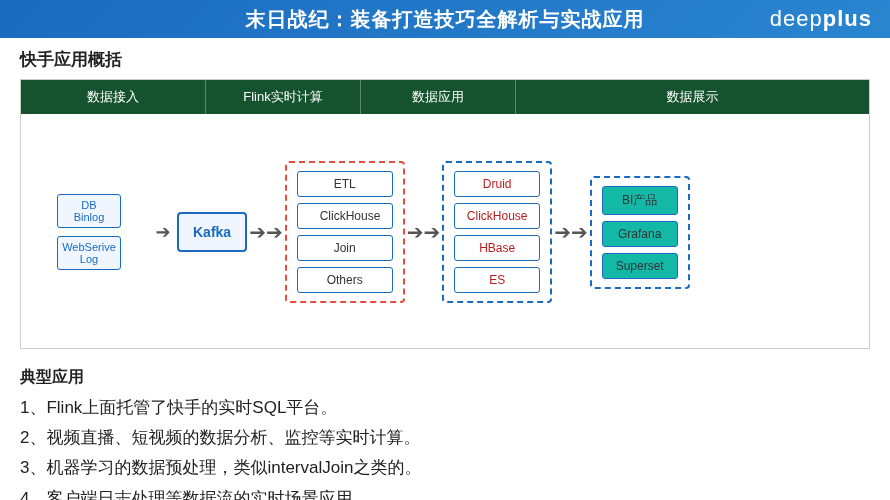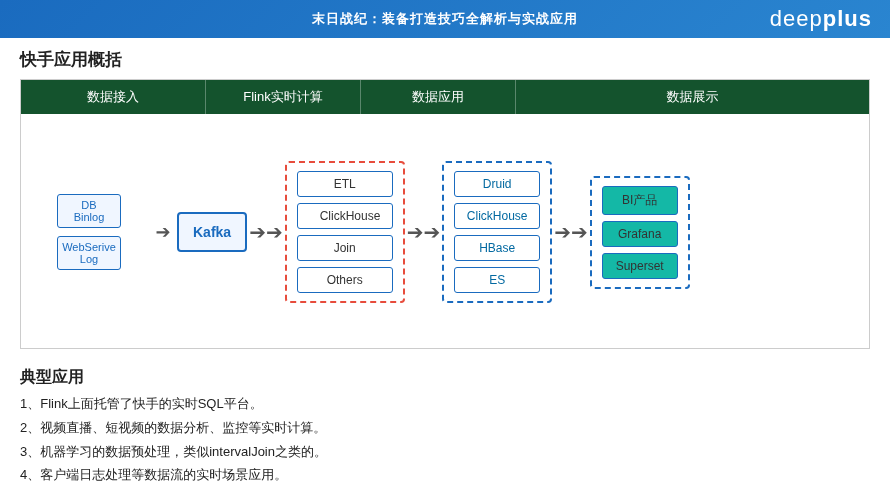--- a/index.html
+++ b/index.html
@@ -16,21 +16,21 @@
     #header {
       background: linear-gradient(135deg, #1a6bbf 0%, #2a85d0 100%);
       height: 38px;
       display: flex;
       align-items: center;
       justify-content: center;
       position: relative;
     }
     #header-title {
       color: #fff;
-      font-size: 13px;
+      font-size: 20px;
       font-weight: bold;
       letter-spacing: 1px;
     }
     #logo {
       position: absolute;
       right: 18px;
       top: 50%;
       transform: translateY(-50%);
       color: #fff;
       font-size: 22px;
@@ -142,21 +142,21 @@
       border-radius: 4px;
       padding: 8px 10px;
       width: 110px;
     }
     .data-app-item {
       border: 1px solid #1a6bbf;
       border-radius: 3px;
       text-align: center;
       padding: 5px 8px;
       font-size: 12px;
-      color: #0369a1;
+      color: #b91c1c;
       background: #fff;
     }
 
     
     .data-disp-col {
       display: flex;
       flex-direction: column;
       gap: 6px;
       border: 2px dashed #1a6bbf;
       border-radius: 4px;
@@ -187,21 +187,21 @@
       font-size: 16px;
       font-weight: bold;
       color: #222;
       margin-bottom: 6px;
     }
     .typical-list {
       list-style: none;
       padding: 0;
     }
     .typical-list li {
-      font-size: 13px;
+      font-size: 17px;
       color: #222;
       margin-bottom: 3px;
       line-height: 1.6;
     }
 
     
     #col-headers-row {
       display: flex;
       background: #14532d;
       height: 34px;

